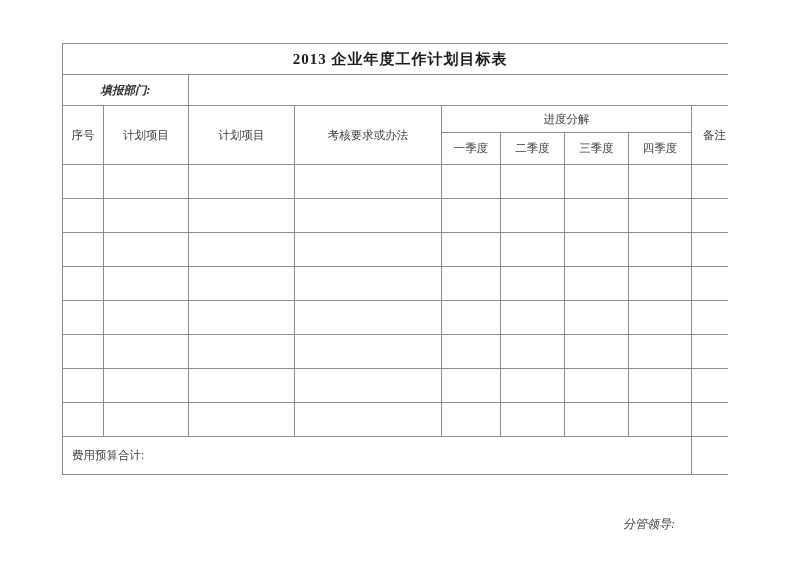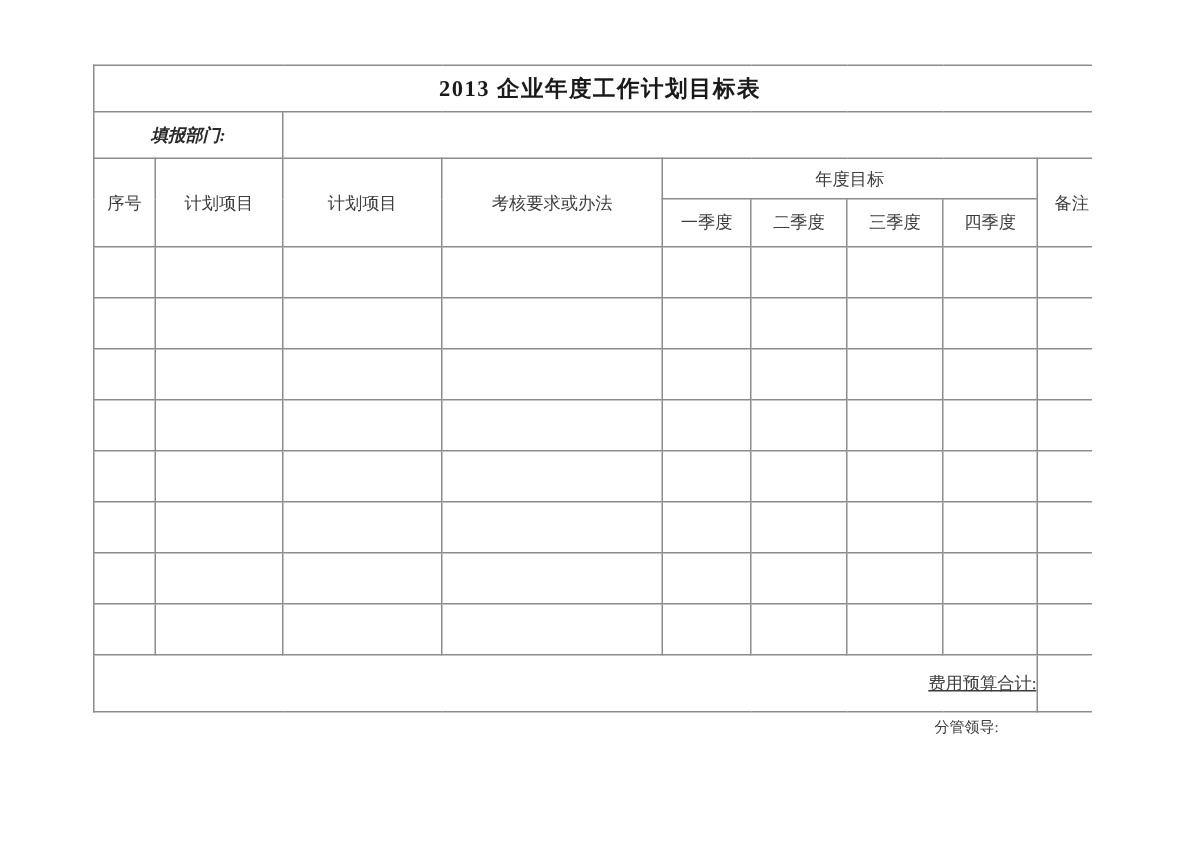--- a/index.html
+++ b/index.html
@@ -37,30 +37,30 @@
   tr.r-body   { height: 34px; }
   tr.r-budget { height: 38px; }
   td.title-cell {
     font-size: 15px;
     font-weight: bold;
     color: #1a1a1a;
     letter-spacing: 1px;
   }
   td.dept-label-cell { font-weight: bold; color: #2a2a2a; font-style: italic; }
   td.budget-label-cell {
-    text-align: right;
-    padding-left: 20px;
-    text-decoration: underline;
+    text-align: left;
+    padding-left: 9px;
   }
   .leader-note {
     position: absolute;
     left: 623px;
-    top: 478px;
-    font-size: 10px;
+    top: 516px;
+    font-size: 12px;
     color: #3d3d3d;
+    font-style: italic;
   }
 </style>
 </head>
 <body>
 
 <div class="page">
   <table class="form-table">
     <colgroup>
       <col style="width:41px">
       <col style="width:85px">
@@ -78,21 +78,21 @@
       </tr>
       <tr class="r-dept">
         <td colspan="2" class="dept-label-cell">填报部门:</td>
         <td colspan="7"></td>
       </tr>
       <tr class="r-head1">
         <td rowspan="2">序号</td>
         <td rowspan="2">计划项目</td>
         <td rowspan="2">计划项目</td>
         <td rowspan="2">考核要求或办法</td>
-        <td colspan="4">年度目标</td>
+        <td colspan="4">进度分解</td>
         <td rowspan="2">备注</td>
       </tr>
       <tr class="r-head2">
         <td>一季度</td>
         <td>二季度</td>
         <td>三季度</td>
         <td>四季度</td>
       </tr>
     </tbody>
     <tbody id="body-rows">

